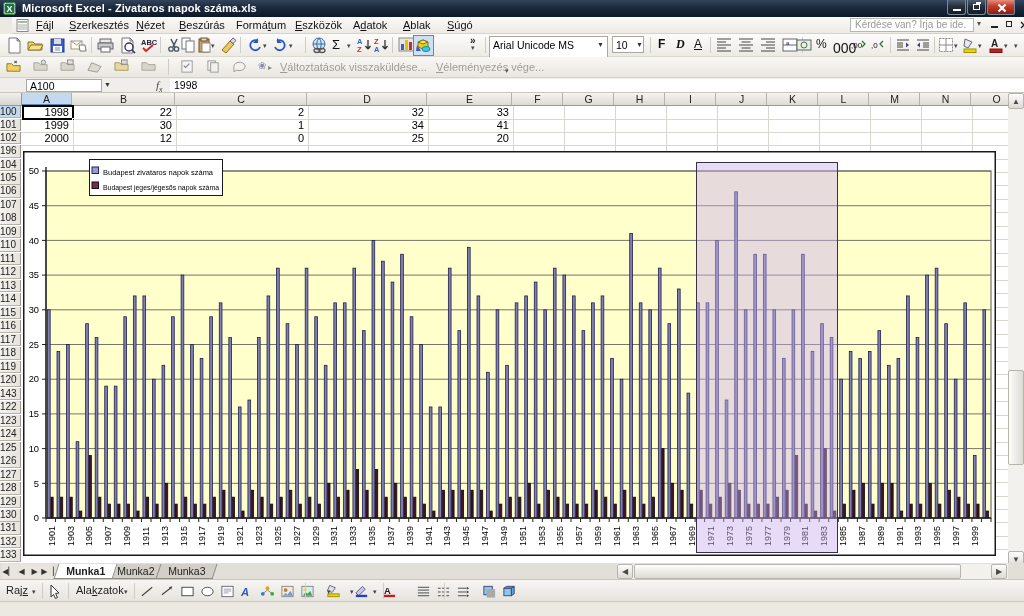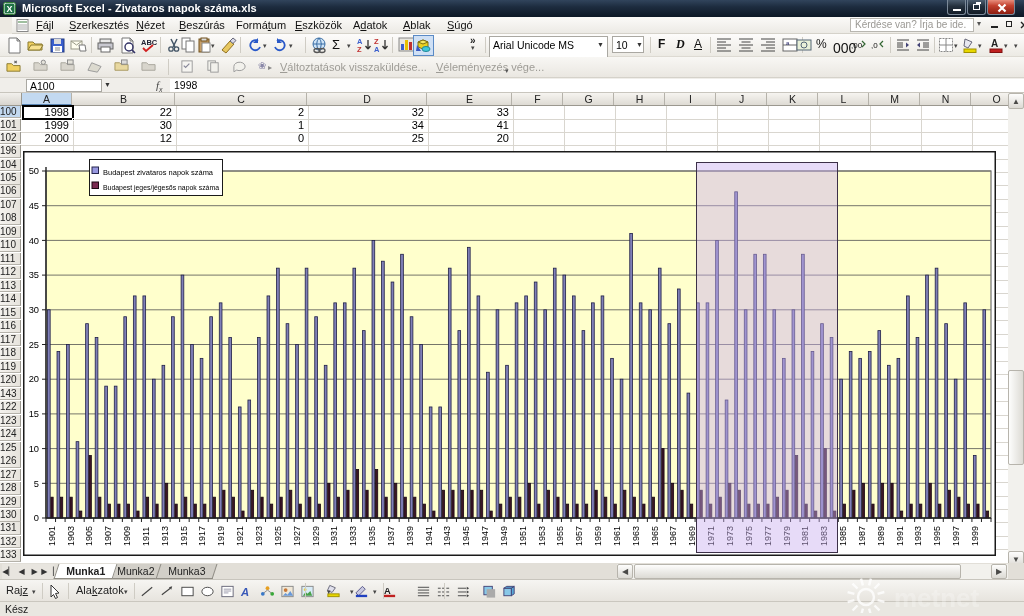--- a/index.html
+++ b/index.html
@@ -941,35 +941,14 @@
 <svg class="icon14" style="left:482px;top:4px" width="16" height="15" viewBox="0 0 16 15">
         <rect x="2" y="2" width="9" height="9" fill="#88c8e8" stroke="#447"></rect>
         <rect x="5" y="5" width="9" height="9" fill="#aaa"></rect>
       </svg>
 <svg class="icon14" style="left:502px;top:4px" width="16" height="15" viewBox="0 0 16 15">
         <rect x="2" y="4" width="8" height="8" fill="#88c8e8" stroke="#447"></rect>
         <path d="M2 4 l3-2 8 0 -3 2 z M10 4 l3-2 0 8 -3 2 z" fill="#58a8d8" stroke="#447"></path>
       </svg>
 </div>
 
-<div id="statusbar">
- <span style="position:absolute;left:5px;top:1px">Kész</span>
- <svg style="position:absolute;left:826px;top:-29px" width="198" height="40" viewBox="0 0 198 40">
-        <g stroke="#ffffff" stroke-width="2.4" opacity="0.8" fill="none">
-          <circle cx="40" cy="24" r="8"></circle>
-          <line x1="51.6" y1="27.1" x2="58.4" y2="28.9"></line>
-          <line x1="48.5" y1="32.5" x2="53.5" y2="37.4"></line>
-          <line x1="43.1" y1="35.6" x2="45.0" y2="42.3"></line>
-          <line x1="36.9" y1="35.6" x2="35.1" y2="42.4"></line>
-          <line x1="31.5" y1="32.5" x2="26.6" y2="37.5"></line>
-          <line x1="28.4" y1="27.1" x2="21.7" y2="29.0"></line>
-          <line x1="28.4" y1="20.9" x2="21.6" y2="19.1"></line>
-          <line x1="31.5" y1="15.5" x2="26.5" y2="10.6"></line>
-          <line x1="36.9" y1="12.4" x2="35.0" y2="5.7"></line>
-          <line x1="43.1" y1="12.4" x2="44.9" y2="5.6"></line>
-          <line x1="48.5" y1="15.5" x2="53.4" y2="10.5"></line>
-          <line x1="51.6" y1="20.9" x2="58.3" y2="19.0"></line>
-        </g>
-        <text x="68" y="34" font-size="26" fill="#ffffff" opacity="0.25" font-weight="bold">metnet</text>
-      </svg>
-</div>
 
 </div>
 
 </body></html>

